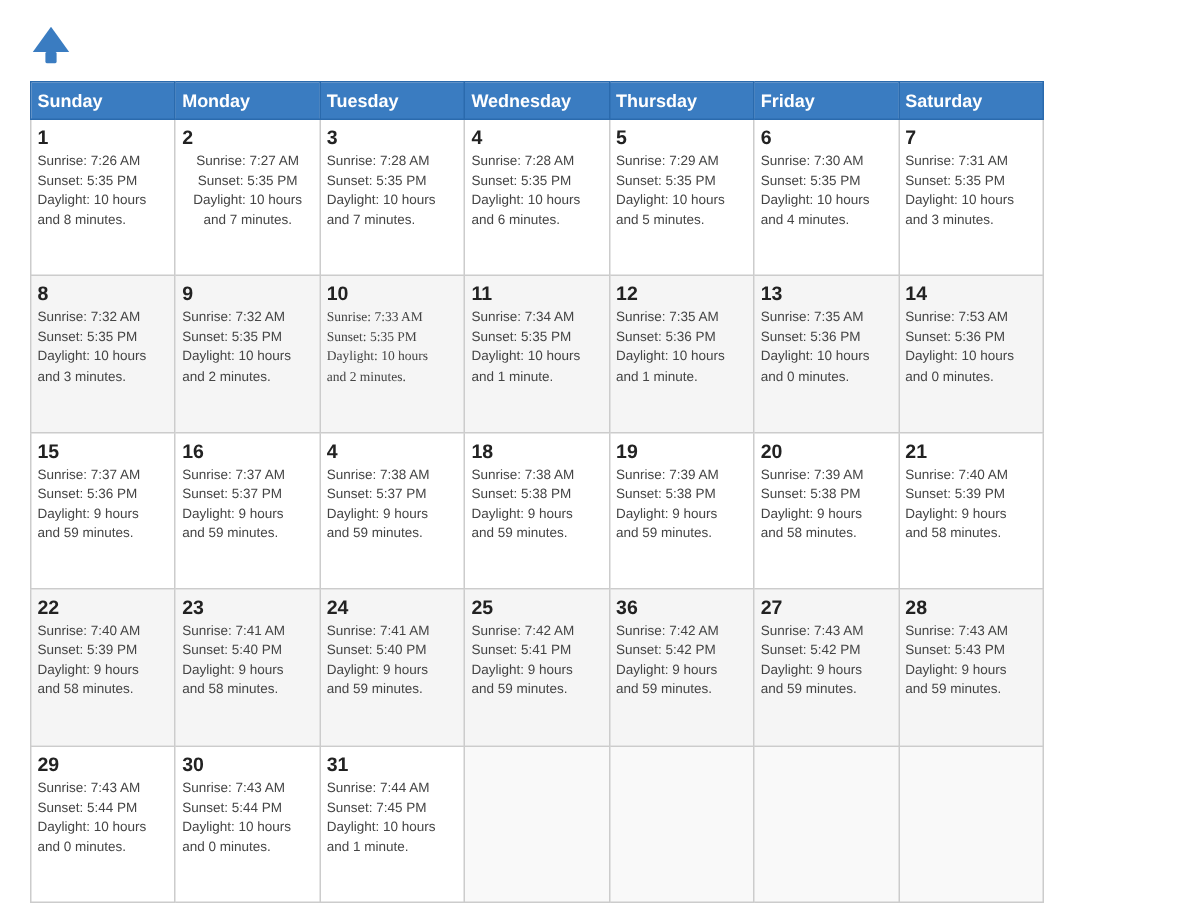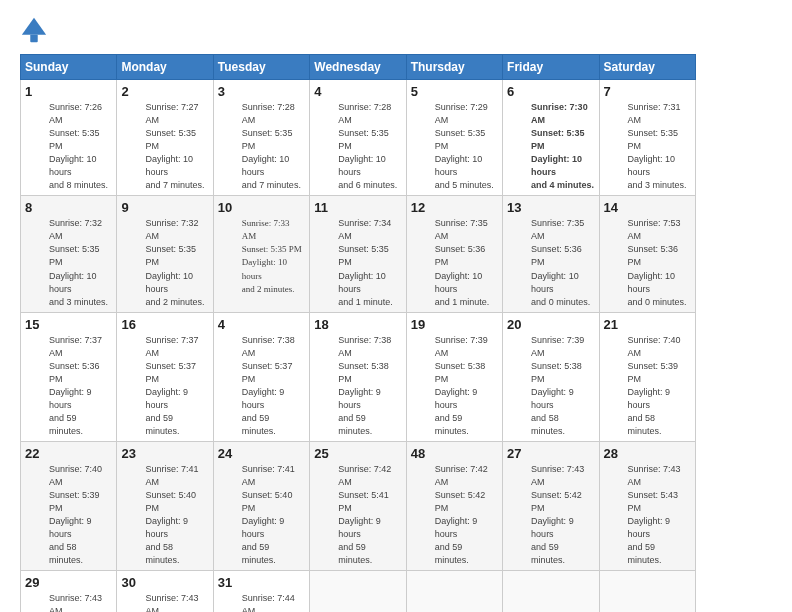--- a/index.html
+++ b/index.html
@@ -84,21 +84,20 @@
       font-size: 13px;
       font-weight: bold;
       color: #222;
       display: block;
       margin-bottom: 2px;
     }
     .day-info {
       font-size: 9px;
       color: #444;
       line-height: 1.45;
-      margin-left: 24px;
     }
     .empty-cell {
       background: #f9f9f9 !important;
     }
   </style>
 </head>
 <body>
 
 <div class="page">
   <div class="header">
@@ -134,21 +133,21 @@
     <tr>
           <td>
             <span class="day-num">1</span>
             <div class="day-info" style="white-space: pre-line;">Sunrise: 7:26 AM
 Sunset: 5:35 PM
 Daylight: 10 hours
 and 8 minutes.</div>
           </td>
           <td>
             <span class="day-num">2</span>
-            <div class="day-info" style="white-space: pre-line;">Sunrise: 7:27 AM
+            <div class="day-info" style="white-space: pre-line; text-align: center;">Sunrise: 7:27 AM
 Sunset: 5:35 PM
 Daylight: 10 hours
 and 7 minutes.</div>
           </td>
           <td>
             <span class="day-num">3</span>
             <div class="day-info" style="white-space: pre-line;">Sunrise: 7:28 AM
 Sunset: 5:35 PM
 Daylight: 10 hours
 and 7 minutes.</div>
@@ -162,21 +161,21 @@
           </td>
           <td>
             <span class="day-num">5</span>
             <div class="day-info" style="white-space: pre-line;">Sunrise: 7:29 AM
 Sunset: 5:35 PM
 Daylight: 10 hours
 and 5 minutes.</div>
           </td>
           <td>
             <span class="day-num">6</span>
-            <div class="day-info" style="white-space: pre-line; font-weight: bold;">Sunrise: 7:30 AM
+            <div class="day-info" style="white-space: pre-line;">Sunrise: 7:30 AM
 Sunset: 5:35 PM
 Daylight: 10 hours
 and 4 minutes.</div>
           </td>
           <td>
             <span class="day-num">7</span>
             <div class="day-info" style="white-space: pre-line;">Sunrise: 7:31 AM
 Sunset: 5:35 PM
 Daylight: 10 hours
 and 3 minutes.</div>
@@ -307,21 +306,21 @@
 and 59 minutes.</div>
           </td>
           <td>
             <span class="day-num">25</span>
             <div class="day-info" style="white-space: pre-line;">Sunrise: 7:42 AM
 Sunset: 5:41 PM
 Daylight: 9 hours
 and 59 minutes.</div>
           </td>
           <td>
-            <span class="day-num">48</span>
+            <span class="day-num">36</span>
             <div class="day-info" style="white-space: pre-line;">Sunrise: 7:42 AM
 Sunset: 5:42 PM
 Daylight: 9 hours
 and 59 minutes.</div>
           </td>
           <td>
             <span class="day-num">27</span>
             <div class="day-info" style="white-space: pre-line;">Sunrise: 7:43 AM
 Sunset: 5:42 PM
 Daylight: 9 hours

